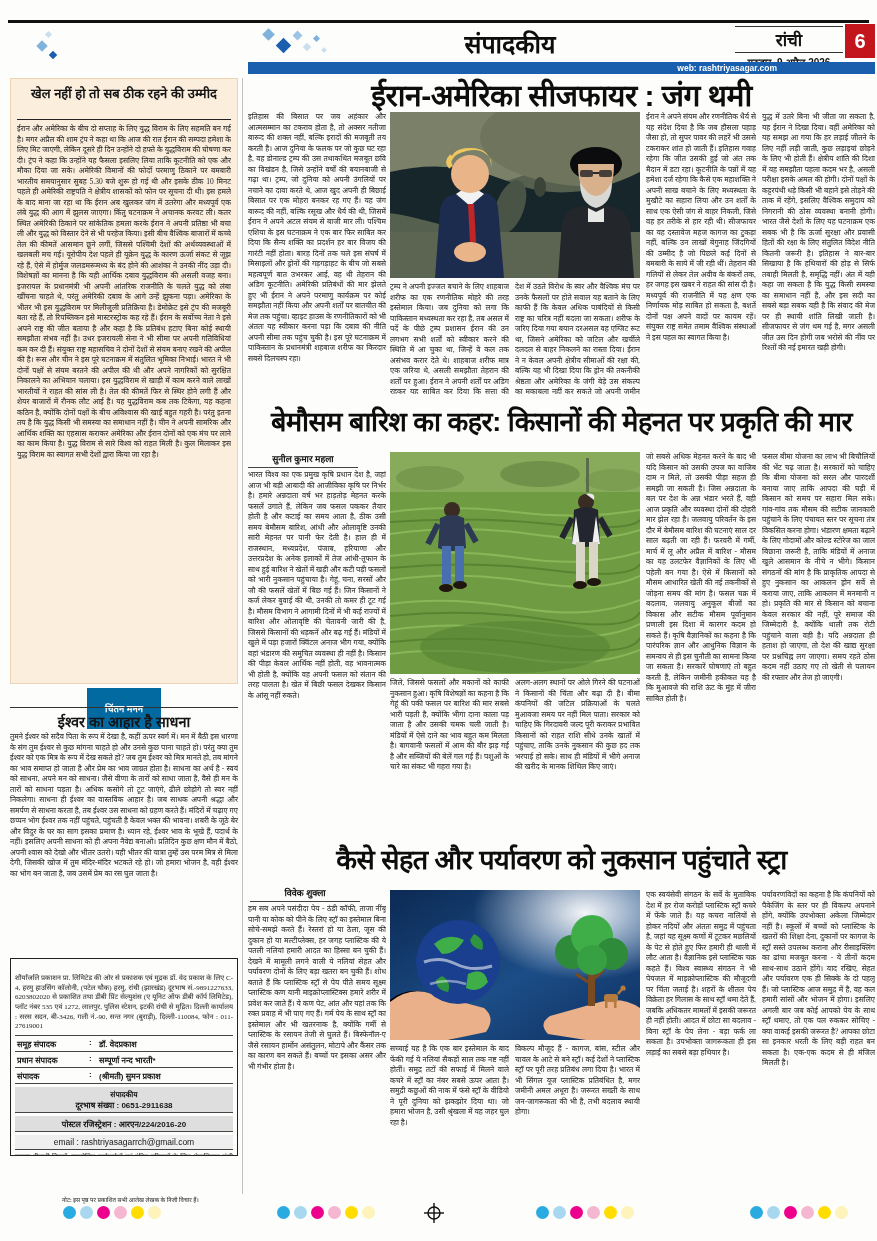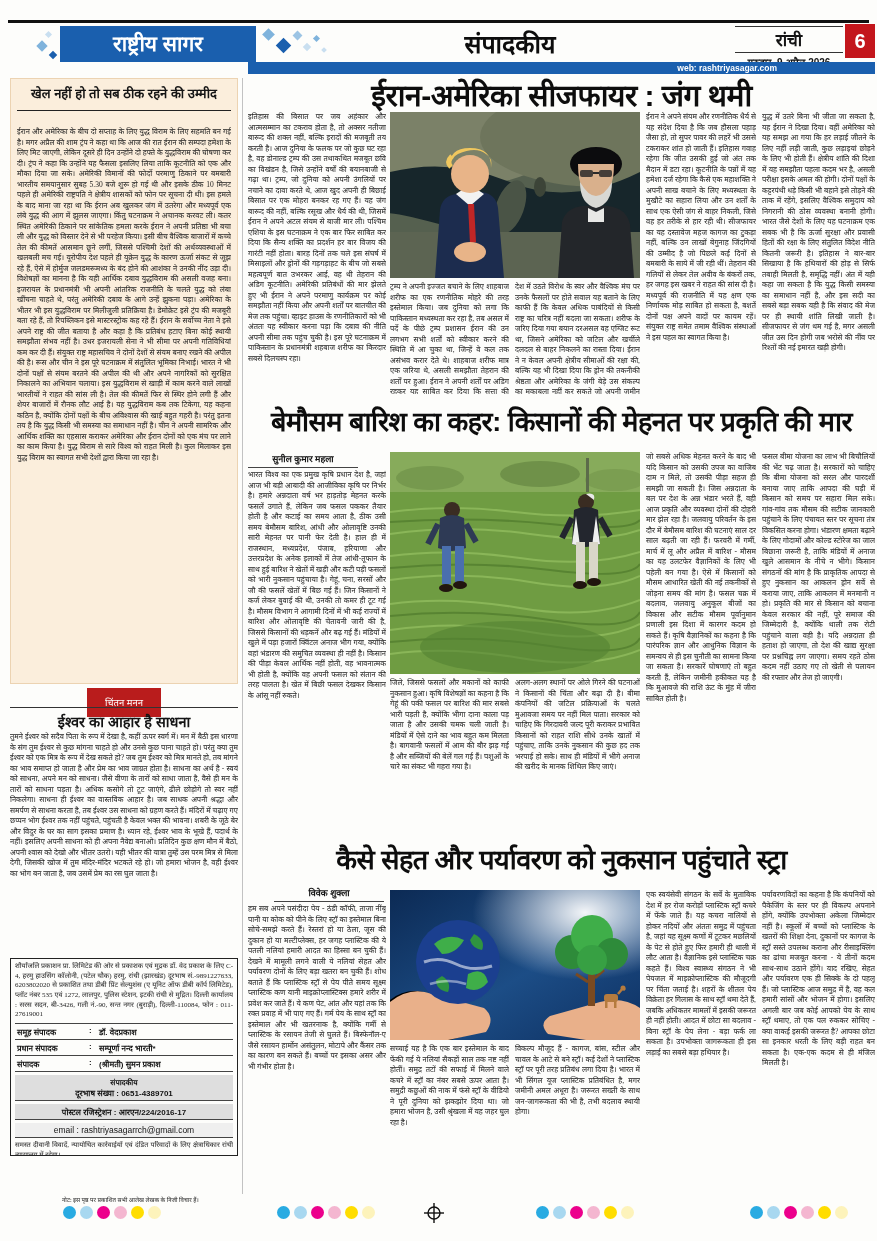--- a/index.html
+++ b/index.html
@@ -22,21 +22,20 @@
 <body>
 
 <div class="abs" style="left:8px;top:20px;width:861px;height:3px;background:#111;"></div>
 
 <div class="abs" style="left:8px;top:24px;width:861px;height:52px;">
 
   <div class="diamond" style="left:30px;top:18px;width:8px;height:8px;background:#7fb3dc;"></div>
   <div class="diamond" style="left:42px;top:28px;width:6px;height:6px;background:#1a5fae;"></div>
   <div class="diamond" style="left:38px;top:8px;width:5px;height:5px;background:#c9dff0;"></div>
 
-  <div class="abs sans" style="left:52px;top:2px;width:196px;height:36px;background:#1a5fae;color:#fff;font-weight:800;font-size:21px;text-align:center;line-height:36px;">राष्ट्रीय सागर</div>
 
   <div class="diamond" style="left:256px;top:6px;width:9px;height:9px;background:#7fb3dc;"></div>
   <div class="diamond" style="left:270px;top:16px;width:11px;height:11px;background:#1a5fae;"></div>
   <div class="diamond" style="left:286px;top:8px;width:7px;height:7px;background:#9cc4e4;"></div>
   <div class="diamond" style="left:296px;top:20px;width:6px;height:6px;background:#c9dff0;"></div>
   <div class="diamond" style="left:306px;top:12px;width:5px;height:5px;background:#7fb3dc;"></div>
   <div class="diamond" style="left:314px;top:24px;width:4px;height:4px;background:#c9dff0;"></div>
 
   <div class="abs sans" style="left:412px;top:2px;width:180px;text-align:center;font-weight:800;font-size:25px;color:#0d0d0d;">संपादकीय</div>
 
@@ -48,54 +47,54 @@
   </div>
 
   <div class="abs sans" style="left:837px;top:0px;width:30px;height:34px;background:#c3161c;color:#fff;font-weight:800;font-size:20px;text-align:center;line-height:34px;">6</div>
 </div>
 
 <div class="abs sans" style="left:248px;top:62px;width:627px;height:12px;background:#1a5fae;color:#fff;font-weight:700;font-size:8.5px;line-height:12px;text-align:right;padding-right:98px;box-sizing:border-box;">web: rashtriyasagar.com</div>
 
 <div class="abs" style="left:242px;top:78px;width:1px;height:1116px;background:#c2c2c2;"></div>
 
 <div class="abs" style="left:10px;top:78px;width:228px;height:606px;background:#fbeedc;border:1px solid #ecd3b2;box-sizing:border-box;padding:5px 6px;">
-  <div class="sans" style="font-weight:800;font-size:13px;text-align:center;border-bottom:1.5px solid #222;padding-bottom:8px;margin-bottom:16px;">खेल नहीं हो तो सब ठीक रहने की उम्मीद</div>
+  <div class="sans" style="font-weight:800;font-size:13px;text-align:center;border-bottom:1.5px solid #222;padding-bottom:17px;margin-bottom:4px;">खेल नहीं हो तो सब ठीक रहने की उम्मीद</div>
   <div class="bodycol" style="height:560px;">ईरान और अमेरिका के बीच दो सप्ताह के लिए युद्ध विराम के लिए सहमति बन गई है। मगर अप्रैल की शाम ट्रंप ने कहा था कि आज की रात ईरान की सम्पदा हमेशा के लिए मिट जाएगी, लेकिन दूसरे ही दिन उन्होंने दो हफ्ते के युद्धविराम की घोषणा कर दी। ट्रंप ने कहा कि उन्होंने यह फैसला इसलिए लिया ताकि कूटनीति को एक और मौका दिया जा सके। अमेरिकी विमानों की फोर्दो परमाणु ठिकाने पर बमबारी भारतीय समयानुसार सुबह 5.30 बजे शुरू हो गई थी और इसके ठीक 10 मिनट पहले ही अमेरिकी राष्ट्रपति ने क्षेत्रीय शासकों को फोन पर सूचना दी थी। इस हमले के बाद माना जा रहा था कि ईरान अब खुलकर जंग में उतरेगा और मध्यपूर्व एक लंबे युद्ध की आग में झुलस जाएगा। किंतु घटनाक्रम ने अचानक करवट ली। कतर स्थित अमेरिकी ठिकाने पर सांकेतिक हमला करके ईरान ने अपनी प्रतिष्ठा भी बचा ली और युद्ध को विस्तार देने से भी परहेज किया। इसी बीच वैश्विक बाजारों में कच्चे तेल की कीमतें आसमान छूने लगीं, जिससे पश्चिमी देशों की अर्थव्यवस्थाओं में खलबली मच गई। यूरोपीय देश पहले ही यूक्रेन युद्ध के कारण ऊर्जा संकट से जूझ रहे हैं, ऐसे में होर्मुज जलडमरूमध्य के बंद होने की आशंका ने उनकी नींद उड़ा दी। विशेषज्ञों का मानना है कि यही आर्थिक दबाव युद्धविराम की असली वजह बना। इजरायल के प्रधानमंत्री भी अपनी आंतरिक राजनीति के चलते युद्ध को लंबा खींचना चाहते थे, परंतु अमेरिकी दबाव के आगे उन्हें झुकना पड़ा। अमेरिका के भीतर भी इस युद्धविराम पर मिलीजुली प्रतिक्रिया है। डेमोक्रेट इसे ट्रंप की मजबूरी बता रहे हैं, तो रिपब्लिकन इसे मास्टरस्ट्रोक कह रहे हैं। ईरान के सर्वोच्च नेता ने इसे अपने राष्ट्र की जीत बताया है और कहा है कि प्रतिबंध हटाए बिना कोई स्थायी समझौता संभव नहीं है। उधर इजरायली सेना ने भी सीमा पर अपनी गतिविधियां कम कर दी हैं। संयुक्त राष्ट्र महासचिव ने दोनों देशों से संयम बनाए रखने की अपील की है। रूस और चीन ने इस पूरे घटनाक्रम में संतुलित भूमिका निभाई। भारत ने भी दोनों पक्षों से संयम बरतने की अपील की थी और अपने नागरिकों को सुरक्षित निकालने का अभियान चलाया। इस युद्धविराम से खाड़ी में काम करने वाले लाखों भारतीयों ने राहत की सांस ली है। तेल की कीमतें फिर से स्थिर होने लगी हैं और शेयर बाजारों में रौनक लौट आई है। यह युद्धविराम कब तक टिकेगा, यह कहना कठिन है, क्योंकि दोनों पक्षों के बीच अविश्वास की खाई बहुत गहरी है। परंतु इतना तय है कि युद्ध किसी भी समस्या का समाधान नहीं है। चीन ने अपनी सामरिक और आर्थिक शक्ति का एहसास कराकर अमेरिका और ईरान दोनों को एक मंच पर लाने का काम किया है। युद्ध विराम से सारे विश्व को राहत मिली है। कुल मिलाकर इस युद्ध विराम का स्वागत सभी देशों द्वारा किया जा रहा है।</div>
 </div>
 
 <div class="abs" style="left:10px;top:688px;width:228px;text-align:center;">
-  <div class="sans" style="display:inline-block;background:#b91c1c;color:#fff;font-weight:400;font-size:9.5px;padding:8px 18px;">चिंतन मनन</div>
+  <div class="sans" style="display:inline-block;background:#0369a1;color:#fff;font-weight:700;font-size:9.5px;padding:14px 18px;">चिंतन मनन</div>
 </div>
 <div class="abs" style="left:10px;top:707px;width:228px;height:1px;background:#333;"></div>
 
 <div class="abs sans" style="left:10px;top:711px;width:228px;text-align:center;font-weight:800;font-size:14.5px;">ईश्वर का आहार है साधना</div>
 <div class="abs bodycol" style="left:10px;top:732px;width:228px;height:220px;">तुमने ईश्वर को सदैव पिता के रूप में देखा है, कहीं ऊपर स्वर्ग में। मन में बैठी इस धारणा के संग तुम ईश्वर से कुछ मांगना चाहते हो और उनसे कुछ पाना चाहते हो। परंतु क्या तुम ईश्वर को एक मित्र के रूप में देख सकते हो? जब तुम ईश्वर को मित्र मानते हो, तब मांगने का भाव समाप्त हो जाता है और प्रेम का भाव जाग्रत होता है। साधना का अर्थ है - स्वयं को साधना, अपने मन को साधना। जैसे वीणा के तारों को साधा जाता है, वैसे ही मन के तारों को साधना पड़ता है। अधिक कसोगे तो टूट जाएंगे, ढीले छोड़ोगे तो स्वर नहीं निकलेगा। साधना ही ईश्वर का वास्तविक आहार है। जब साधक अपनी श्रद्धा और समर्पण से साधना करता है, तब ईश्वर उस साधना को ग्रहण करते हैं। मंदिरों में चढ़ाए गए छप्पन भोग ईश्वर तक नहीं पहुंचते, पहुंचती है केवल भक्त की भावना। शबरी के जूठे बेर और विदुर के घर का साग इसका प्रमाण है। ध्यान रहे, ईश्वर भाव के भूखे हैं, पदार्थ के नहीं। इसलिए अपनी साधना को ही अपना नैवेद्य बनाओ। प्रतिदिन कुछ क्षण मौन में बैठो, अपनी श्वास को देखो और भीतर उतरो। यही भीतर की यात्रा तुम्हें उस परम मित्र से मिला देगी, जिसकी खोज में तुम मंदिर-मंदिर भटकते रहे हो। जो हमारा भोजन है, वही ईश्वर का भोग बन जाता है, जब उसमें प्रेम का रस घुल जाता है।</div>
 
-<div class="abs" style="left:10px;top:958px;width:228px;height:198px;border:1.5px solid #222;box-sizing:border-box;padding:3px 4px;overflow:hidden;">
+<div class="abs" style="left:10px;top:958px;width:228px;height:198px;border:1.5px solid #222;box-sizing:border-box;padding:15px 4px;overflow:hidden;">
   <div class="bodycol" style="font-size:7px;line-height:1.38;border-bottom:1px solid #444;padding-bottom:3px;">शौर्यांजलि प्रकाशन प्रा. लिमिटेड की ओर से प्रकाशक एवं मुद्रक डॉ. वेद प्रकाश के लिए C-4, हरमु हाउसिंग कॉलोनी, (पटेल चौक) हरमु, रांची (झारखंड) दूरभाष सं.-9891227633, 6203802020 से प्रकाशित तथा डीबी प्रिंट सेल्युशंस (ए यूनिट ऑफ डीबी कॉर्प लिमिटेड), प्लॉट नंबर 535 एवं 1272, लालपुर, पुलिस स्टेशन, इटकी रांची से मुद्रित। दिल्ली कार्यालय : सरस सदन, बी-3426, गली नं.-90, सन्त नगर (बुराड़ी), दिल्ली-110084, फोन : 011-27619001</div>
   <div class="imprint-row">
     <span class="lbl">समूह संपादक</span>
       <span class="sep">:</span>
     <span>डॉ. वेदप्रकाश</span>
   </div>
   <div class="imprint-row">
     <span class="lbl">प्रधान संपादक</span>
       <span class="sep">:</span>
     <span>सम्पूर्णा नन्द भारती*</span>
   </div>
   <div class="imprint-row">
     <span class="lbl">संपादक</span>
       <span class="sep">:</span>
     <span>(श्रीमती) सुमन प्रकाश</span>
   </div>
   <div class="grayband" style="margin-top:3px;">
     <div>संपादकीय</div>
-    <div style="font-size:8px;">दूरभाष संख्या : 0651-4389701</div>
-  </div>
-  <div class="grayband" style="margin-top:3px;font-size:8px;">पोस्टल रजिस्ट्रेशन : आरएन/224/2016-17</div>
+    <div style="font-size:8px;">दूरभाष संख्या : 0651-2911638</div>
+  </div>
+  <div class="grayband" style="margin-top:3px;font-size:8px;">पोस्टल रजिस्ट्रेशन : आरएन/224/2016-20</div>
   <div class="grayband" style="margin-top:3px;background:#efefef;font-size:8.5px;font-weight:400;">email : rashtriyasagarrch@gmail.com</div>
   <div class="bodycol" style="font-size:7px;margin-top:3px;">समस्त दीवानी विवादें, न्यायोचित कार्रवाईयों एवं दंडित परिवादों के लिए क्षेत्राधिकार रांची न्यायालय में रहेगा।</div>
 
 </div>
 
 <div class="abs" style="left:62px;top:1196px;width:320px;font-size:6px;color:#222;">नोट: इस पृष्ठ पर प्रकाशित सभी आलेख लेखक के निजी विचार हैं।</div>
 
 <div class="abs headline" style="left:248px;top:74px;width:627px;font-size:30px;">ईरान-अमेरिका सीजफायर : जंग थमी</div>
 
 <div class="abs bodycol" style="left:248px;top:112px;width:138px;height:282px;">इतिहास की बिसात पर जब अहंकार और आत्मसम्मान का टकराव होता है, तो अक्सर नतीजा बारूद की शक्ल नहीं, बल्कि इरादों की मजबूती तय करती है। आज दुनिया के फलक पर जो कुछ घट रहा है, वह डोनाल्ड ट्रम्प की उस तथाकथित मजबूत छवि का विखंडन है, जिसे उन्होंने वर्षों की बयानबाजी से गढ़ा था। ट्रम्प, जो दुनिया को अपनी उंगलियों पर नचाने का दावा करते थे, आज खुद अपनी ही बिछाई बिसात पर एक मोहरा बनकर रह गए हैं। यह जंग बारूद की नहीं, बल्कि रसूख और धैर्य की थी, जिसमें ईरान ने अपने अटल संयम से बाजी मार ली। पश्चिम एशिया के इस घटनाक्रम ने एक बार फिर साबित कर दिया कि सैन्य शक्ति का प्रदर्शन हर बार विजय की गारंटी नहीं होता। बारह दिनों तक चले इस संघर्ष में मिसाइलों और ड्रोनों की गड़गड़ाहट के बीच जो सबसे महत्वपूर्ण बात उभरकर आई, वह थी तेहरान की अडिग कूटनीति। अमेरिकी प्रतिबंधों की मार झेलते हुए भी ईरान ने अपने परमाणु कार्यक्रम पर कोई समझौता नहीं किया और अपनी शर्तों पर बातचीत की मेज तक पहुंचा। व्हाइट हाउस के रणनीतिकारों को भी अंततः यह स्वीकार करना पड़ा कि दबाव की नीति अपनी सीमा तक पहुंच चुकी है। इस पूरे घटनाक्रम में पाकिस्तान के प्रधानमंत्री शहबाज शरीफ का किरदार सबसे दिलचस्प रहा।</div>
@@ -200,21 +199,21 @@
   </svg>
 </div>
 
 <div class="abs bodycol" style="left:390px;top:678px;width:119px;height:154px;">जिले, जिससे फसलों और मकानों को काफी नुकसान हुआ। कृषि विशेषज्ञों का कहना है कि गेहूं की पकी फसल पर बारिश की मार सबसे भारी पड़ती है, क्योंकि भीगा दाना काला पड़ जाता है और उसकी चमक चली जाती है। मंडियों में ऐसे दाने का भाव बहुत कम मिलता है। बागवानी फसलों में आम की बौर झड़ गई है और सब्जियों की बेलें गल गई हैं। पशुओं के चारे का संकट भी गहरा गया है।</div>
 <div class="abs bodycol" style="left:515px;top:678px;width:125px;height:154px;">अलग-अलग स्थानों पर ओले गिरने की घटनाओं ने किसानों की चिंता और बढ़ा दी है। बीमा कंपनियों की जटिल प्रक्रियाओं के चलते मुआवजा समय पर नहीं मिल पाता। सरकार को चाहिए कि गिरदावरी जल्द पूरी कराकर प्रभावित किसानों को राहत राशि सीधे उनके खातों में पहुंचाए, ताकि उनके नुकसान की कुछ हद तक भरपाई हो सके। साथ ही मंडियों में भीगे अनाज की खरीद के मानक शिथिल किए जाएं।</div>
 <div class="abs bodycol" style="left:646px;top:452px;width:110px;height:380px;">जो सबसे अधिक मेहनत करने के बाद भी यदि किसान को उसकी उपज का वाजिब दाम न मिले, तो उसकी पीड़ा सहज ही समझी जा सकती है। जिस अन्नदाता के बल पर देश के अन्न भंडार भरते हैं, वही आज प्रकृति और व्यवस्था दोनों की दोहरी मार झेल रहा है। जलवायु परिवर्तन के इस दौर में बेमौसम बारिश की घटनाएं साल दर साल बढ़ती जा रही हैं। फरवरी में गर्मी, मार्च में लू और अप्रैल में बारिश - मौसम का यह उलटफेर वैज्ञानिकों के लिए भी पहेली बन गया है। ऐसे में किसानों को मौसम आधारित खेती की नई तकनीकों से जोड़ना समय की मांग है। फसल चक्र में बदलाव, जलवायु अनुकूल बीजों का विकास और सटीक मौसम पूर्वानुमान प्रणाली इस दिशा में कारगर कदम हो सकते हैं। कृषि वैज्ञानिकों का कहना है कि पारंपरिक ज्ञान और आधुनिक विज्ञान के समन्वय से ही इस चुनौती का सामना किया जा सकता है। सरकारें घोषणाएं तो बहुत करती हैं, लेकिन जमीनी हकीकत यह है कि मुआवजे की राशि ऊंट के मुंह में जीरा साबित होती है।</div>
 <div class="abs bodycol" style="left:762px;top:452px;width:113px;height:380px;">फसल बीमा योजना का लाभ भी बिचौलियों की भेंट चढ़ जाता है। सरकारों को चाहिए कि बीमा योजना को सरल और पारदर्शी बनाया जाए ताकि आपदा की घड़ी में किसान को समय पर सहारा मिल सके। गांव-गांव तक मौसम की सटीक जानकारी पहुंचाने के लिए पंचायत स्तर पर सूचना तंत्र विकसित करना होगा। भंडारण क्षमता बढ़ाने के लिए गोदामों और कोल्ड स्टोरेज का जाल बिछाना जरूरी है, ताकि मंडियों में अनाज खुले आसमान के नीचे न भीगे। किसान संगठनों की मांग है कि प्राकृतिक आपदा से हुए नुकसान का आकलन ड्रोन सर्वे से कराया जाए, ताकि आकलन में मनमानी न हो। प्रकृति की मार से किसान को बचाना केवल सरकार की नहीं, पूरे समाज की जिम्मेदारी है, क्योंकि थाली तक रोटी पहुंचाने वाला वही है। यदि अन्नदाता ही हताश हो जाएगा, तो देश की खाद्य सुरक्षा पर प्रश्नचिह्न लग जाएगा। समय रहते ठोस कदम नहीं उठाए गए तो खेती से पलायन की रफ्तार और तेज हो जाएगी।</div>
 
 <div class="abs headline" style="left:248px;top:840px;width:627px;font-size:27px;">कैसे सेहत और पर्यावरण को नुकसान पहुंचाते स्ट्रा</div>
 
-<div class="abs" style="left:260px;top:886px;width:138px;">
+<div class="abs" style="left:236px;top:886px;width:138px;">
   <div class="byline">विवेक शुक्ला</div>
   <div class="byline-rule"></div>
 </div>
 
 <div class="abs bodycol" style="left:248px;top:904px;width:138px;height:290px;">हम सब अपने पसंदीदा पेय - ठंडी कॉफी, ताजा नींबू पानी या कोक को पीने के लिए स्ट्रॉ का इस्तेमाल बिना सोचे-समझे करते हैं। रेस्तरां हो या ठेला, जूस की दुकान हो या मल्टीप्लेक्स, हर जगह प्लास्टिक की ये पतली नलियां हमारी आदत का हिस्सा बन चुकी हैं। देखने में मामूली लगने वाली ये नलियां सेहत और पर्यावरण दोनों के लिए बड़ा खतरा बन चुकी हैं। शोध बताते हैं कि प्लास्टिक स्ट्रॉ से पेय पीते समय सूक्ष्म प्लास्टिक कण यानी माइक्रोप्लास्टिक्स हमारे शरीर में प्रवेश कर जाते हैं। ये कण पेट, आंत और यहां तक कि रक्त प्रवाह में भी पाए गए हैं। गर्म पेय के साथ स्ट्रॉ का इस्तेमाल और भी खतरनाक है, क्योंकि गर्मी से प्लास्टिक के रसायन तेजी से घुलते हैं। बिस्फेनॉल-ए जैसे रसायन हार्मोन असंतुलन, मोटापे और कैंसर तक का कारण बन सकते हैं। बच्चों पर इसका असर और भी गंभीर होता है।</div>
 
 <div class="abs" style="left:390px;top:890px;width:250px;height:150px;overflow:hidden;">
   <svg width="250" height="150" xmlns="http://www.w3.org/2000/svg">
     <defs>
       <linearGradient id="skybg" x1="0" y1="0" x2="1" y2="1">

